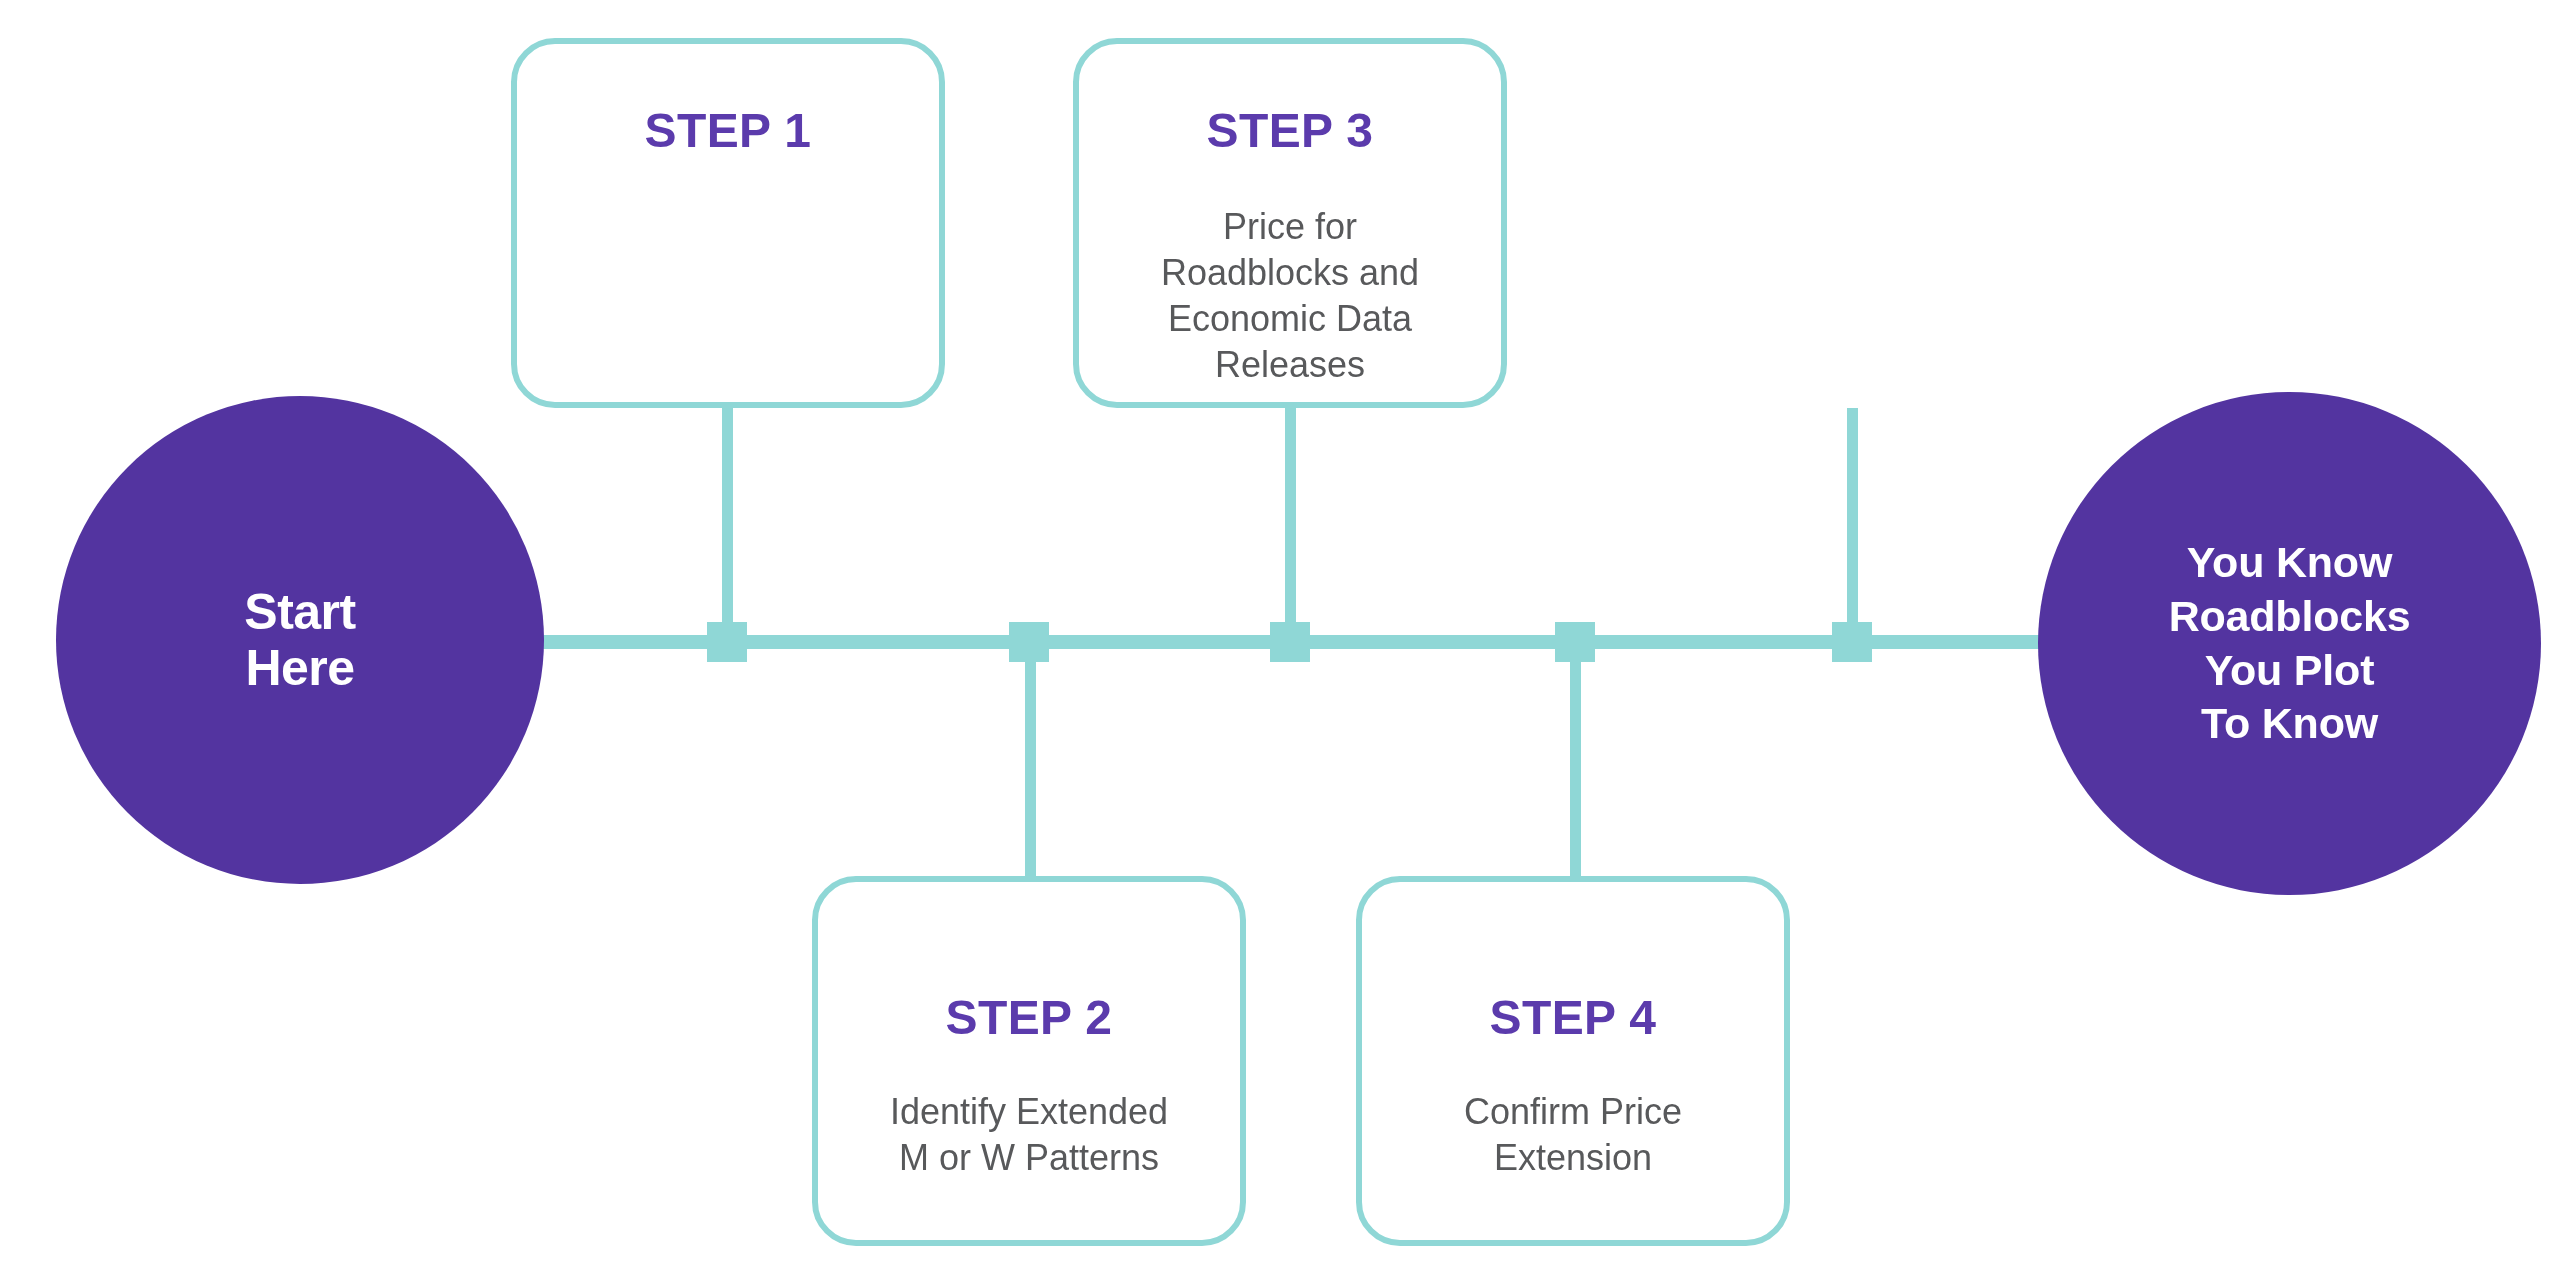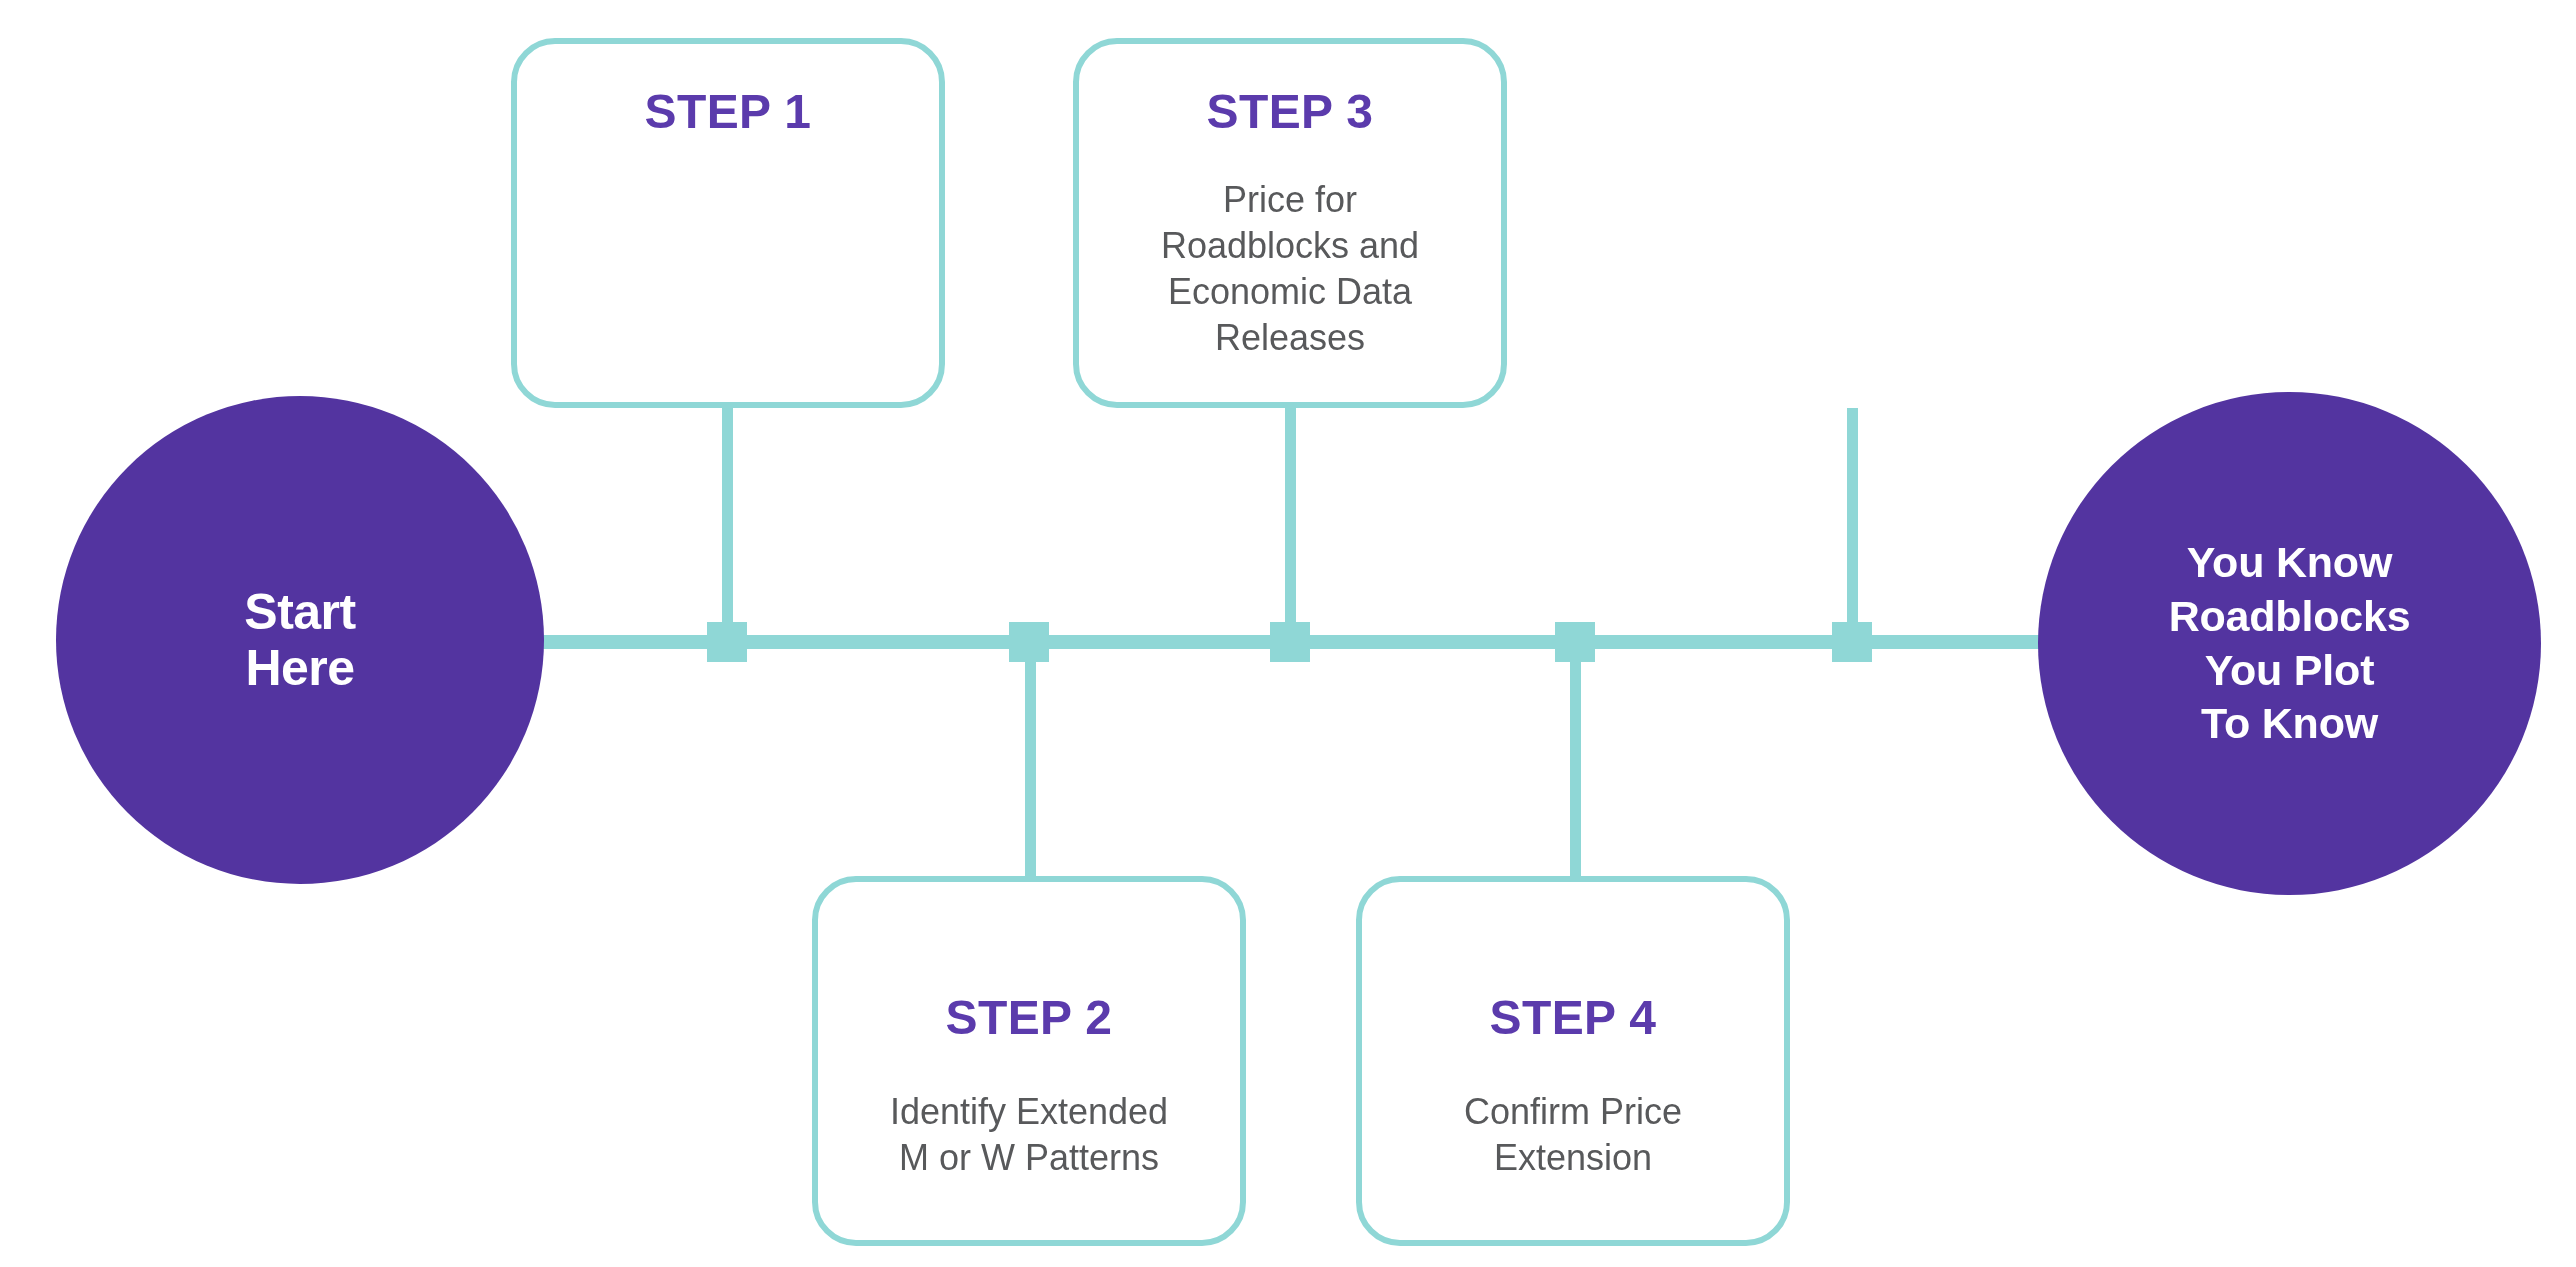--- a/index.html
+++ b/index.html
@@ -100,28 +100,28 @@
     font-size: 48px;
     letter-spacing: 0.4px;
     white-space: nowrap;
   }
   .card-body {
     color: #58595B;
     font-size: 36px;
     line-height: 1.28;
   }
   .card.top   { width: 434px; height: 370px; top: 38px; }
-  .card.top .card-title { margin-top: 11px; }
+  .card.top .card-title { margin-top: 30px; }
   .card.top .card-body  { margin-top: 38px; }
   .card.bottom { width: 434px; height: 370px; top: 876px; }
   .card.bottom .card-title { margin-top: 79px; }
   .card.bottom .card-body  { margin-top: 44px; }
 
   #card-1 { left: 511px; }
-  #card-3 { left: 1073px; }
+  #card-3 { left: 1073px; gap: 8px; }
   #card-5 { left: 1635px; }
   #card-2 { left: 812px; }
   #card-4 { left: 1356px; }
 </style>
 </head>
 <body>
 
 <div id="stage">
 
   <div class="spine"></div>

